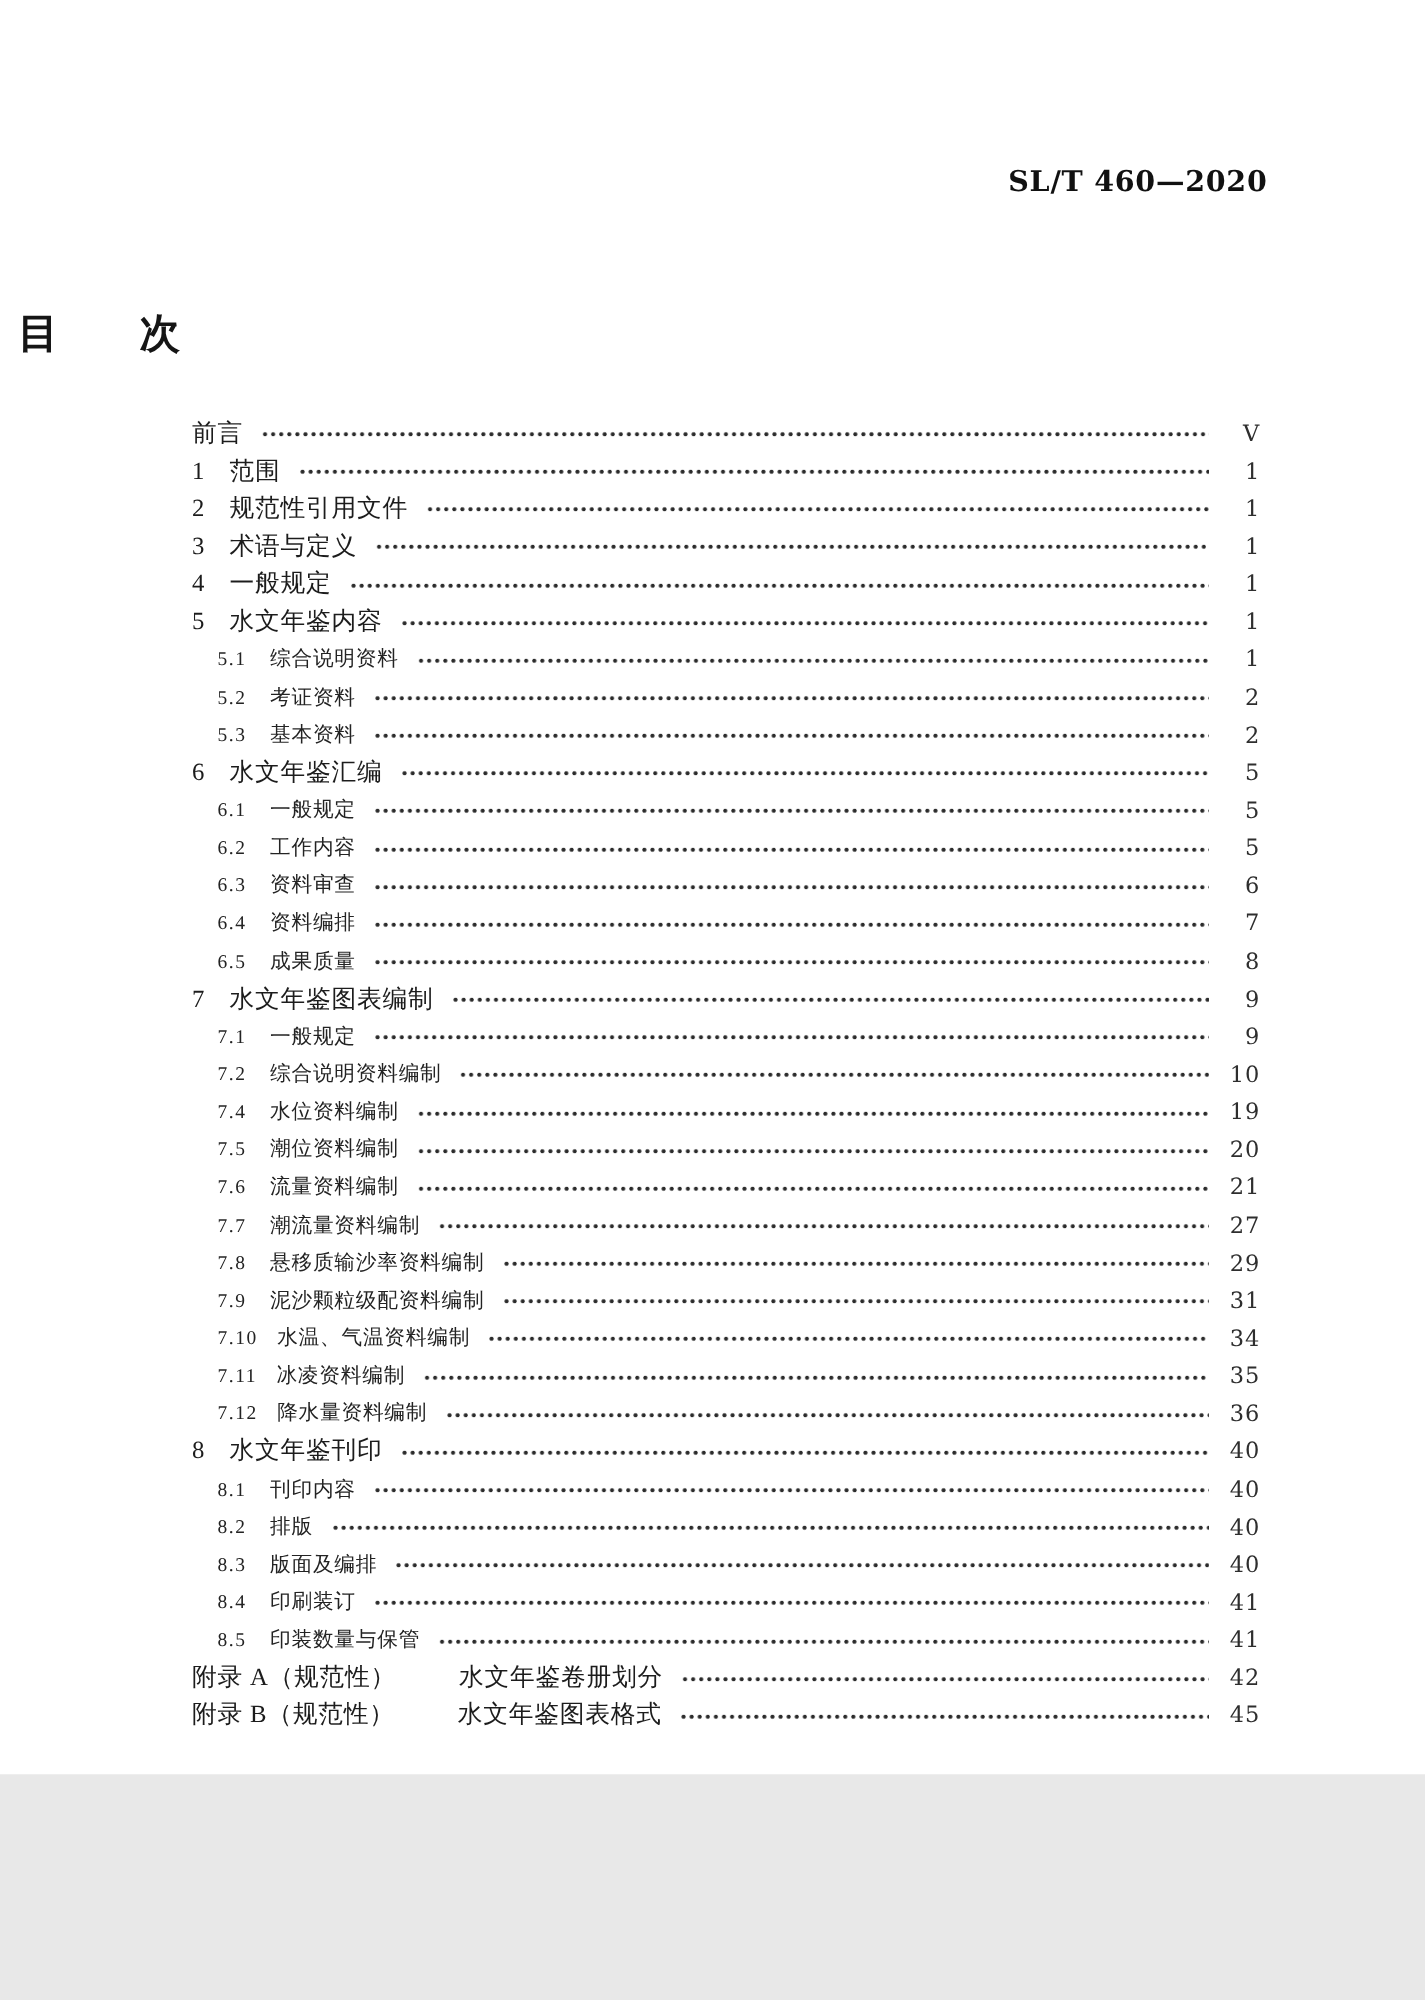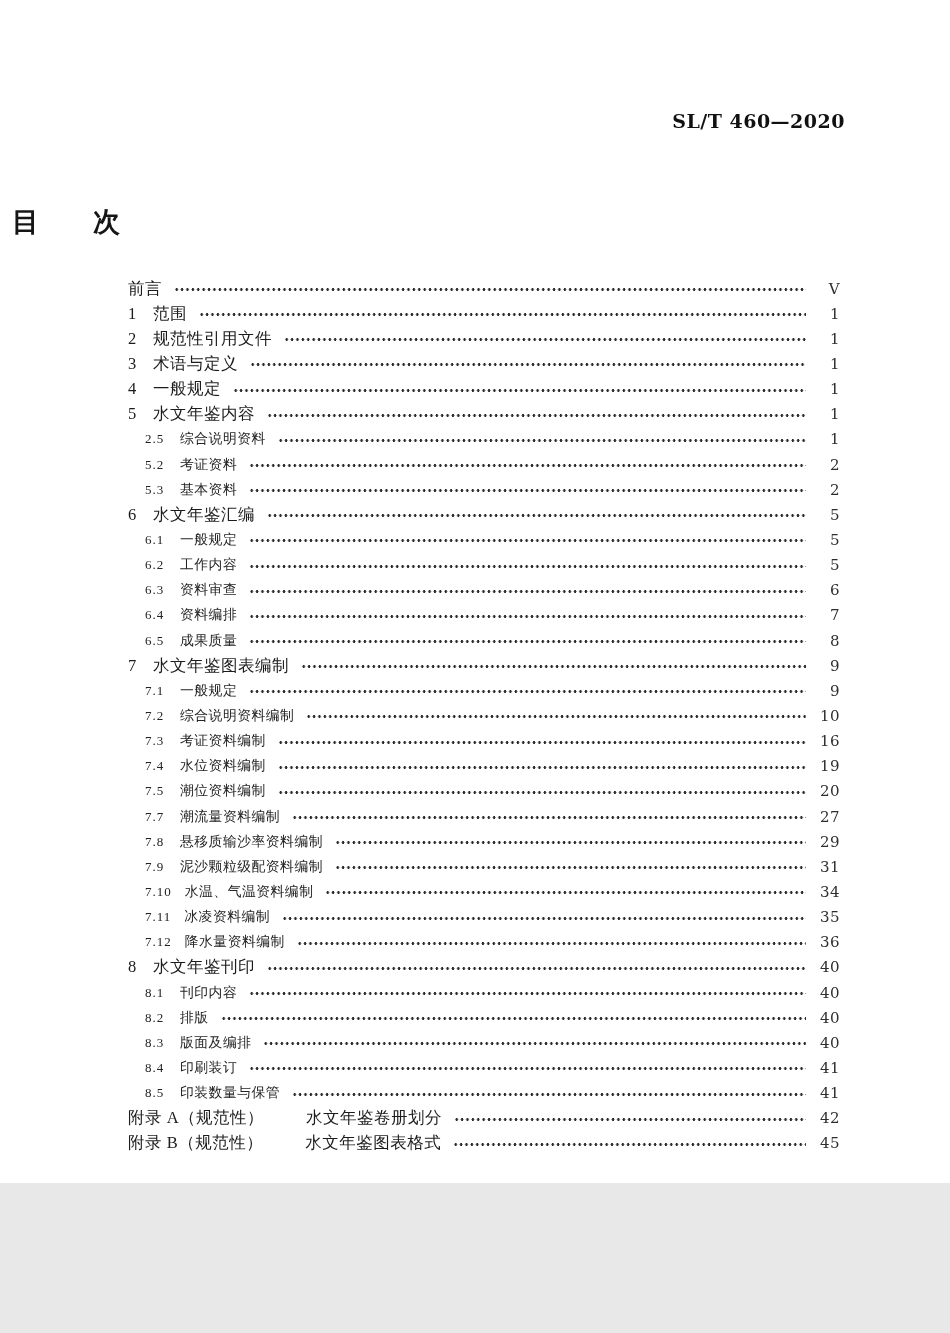--- a/index.html
+++ b/index.html
@@ -128,21 +128,21 @@
 
   <div class="row lvl0">
     <span class="num">5</span>
     <span class="label">水文年鉴内容</span>
 
     <span class="dots"></span>
     <span class="pageno">1</span>
   </div>
 
   <div class="row lvl1">
-    <span class="num">2.5</span>
+    <span class="num">5.1</span>
     <span class="label">综合说明资料</span>
 
     <span class="dots"></span>
     <span class="pageno">1</span>
   </div>
 
   <div class="row lvl1">
     <span class="num">5.2</span>
     <span class="label">考证资料</span>
 
@@ -223,44 +223,44 @@
   </div>
 
   <div class="row lvl1">
     <span class="num">7.2</span>
     <span class="label">综合说明资料编制</span>
 
     <span class="dots"></span>
     <span class="pageno">10</span>
   </div>
 
-  <div class="row lvl1">
-    <span class="num">7.3</span>
-    <span class="label">考证资料编制</span>
-
-    <span class="dots"></span>
-    <span class="pageno">16</span>
-  </div>
 
   <div class="row lvl1">
     <span class="num">7.4</span>
     <span class="label">水位资料编制</span>
 
     <span class="dots"></span>
     <span class="pageno">19</span>
   </div>
 
   <div class="row lvl1">
     <span class="num">7.5</span>
     <span class="label">潮位资料编制</span>
 
     <span class="dots"></span>
     <span class="pageno">20</span>
   </div>
 
+  <div class="row lvl1">
+    <span class="num">7.6</span>
+    <span class="label">流量资料编制</span>
+
+    <span class="dots"></span>
+    <span class="pageno">21</span>
+  </div>
 
   <div class="row lvl1">
     <span class="num">7.7</span>
     <span class="label">潮流量资料编制</span>
 
     <span class="dots"></span>
     <span class="pageno">27</span>
   </div>
 
   <div class="row lvl1">

